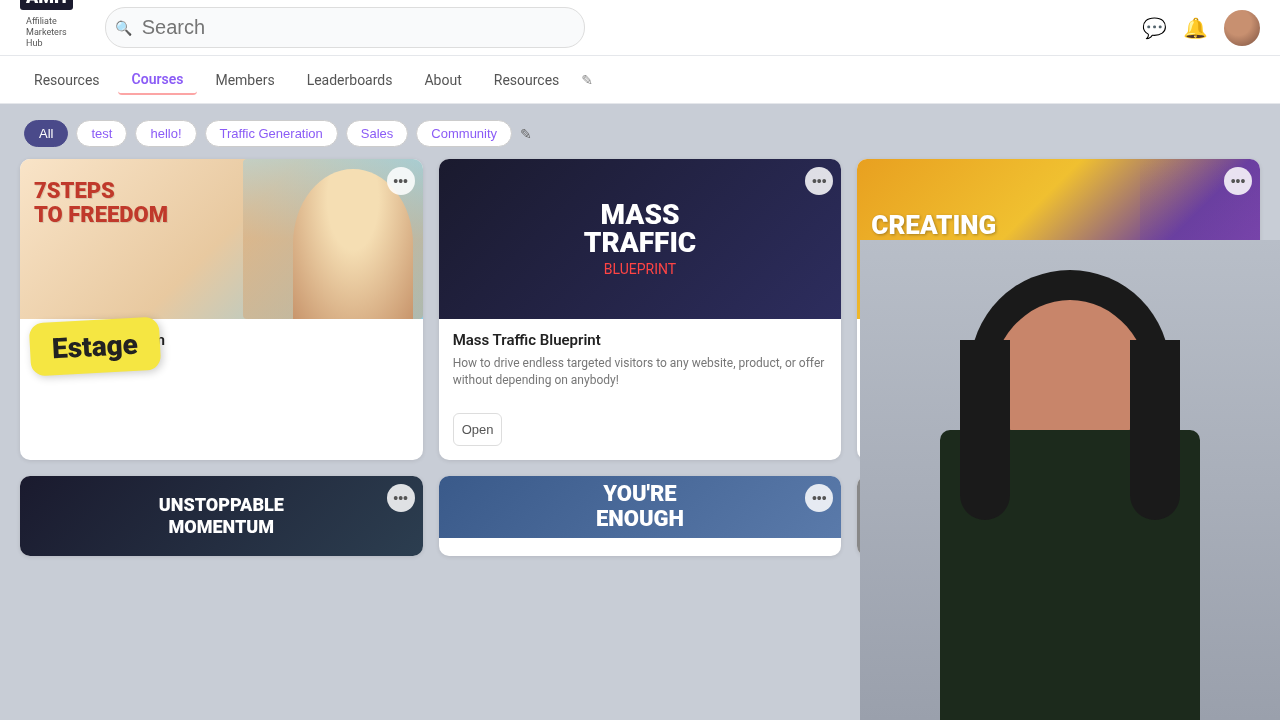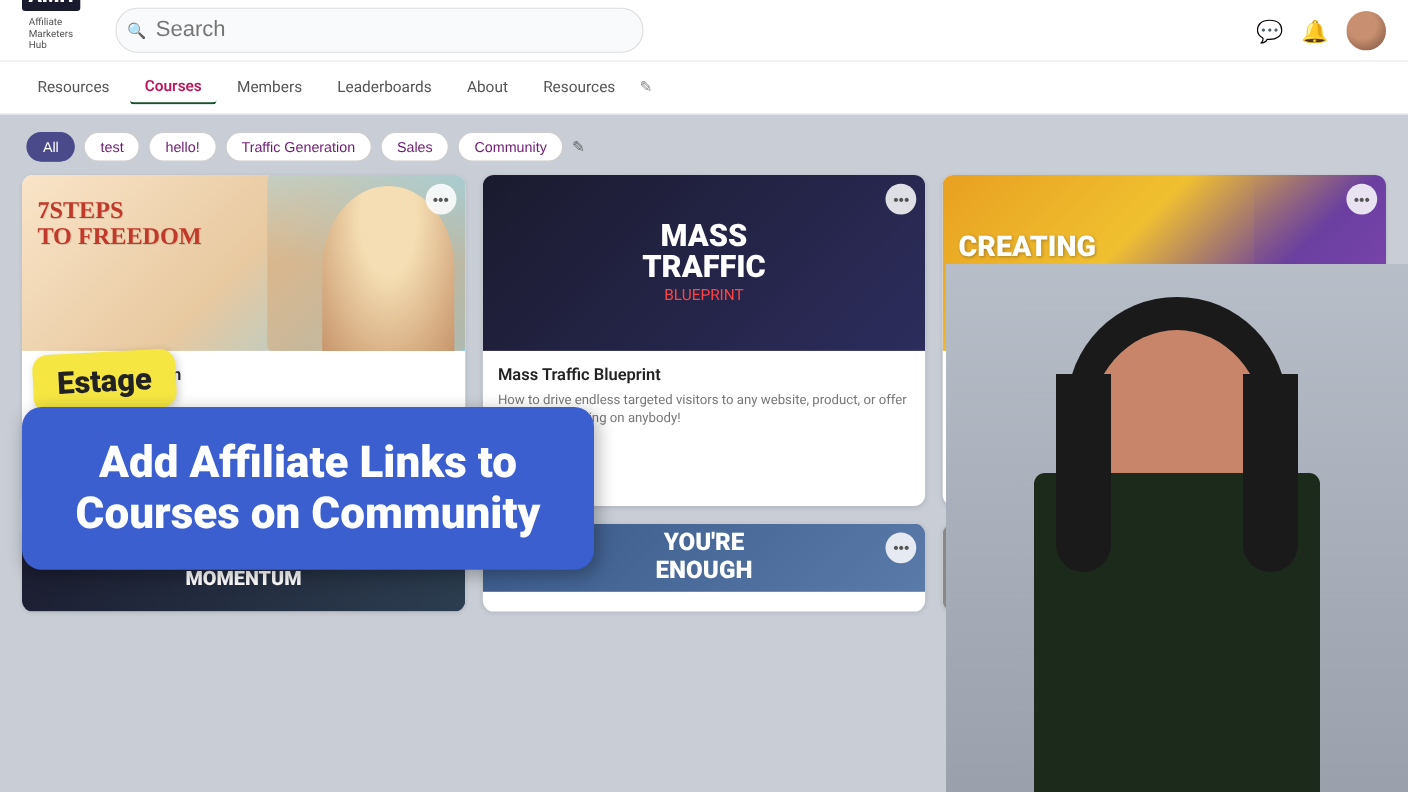--- a/index.html
+++ b/index.html
@@ -117,23 +117,23 @@
     }
     .nav-item {
       padding: 6px 14px;
       font-size: 14px;
       color: #555;
       cursor: pointer;
       border-radius: 4px;
       white-space: nowrap;
     }
     .nav-item.active {
-      color: #be185d;
+      color: #8b5cf6;
       font-weight: 600;
-      border-bottom: 2px solid #14532d;
+      border-bottom: 2px solid #fca5a5;
     }
     .nav-edit-icon {
       margin-left: 4px;
       color: #888;
       font-size: 14px;
       cursor: pointer;
     }
 
     
     .filter-bar {
@@ -143,21 +143,21 @@
       padding: 16px 24px 12px;
       position: relative;
       z-index: 10;
     }
     .filter-btn {
       padding: 5px 14px;
       border-radius: 20px;
       border: 1px solid #ccc;
       background: #fff;
       font-size: 13px;
-      color: #701a75;
+      color: #8b5cf6;
       cursor: pointer;
     }
     .filter-btn.active {
       background: #4a4a8a;
       color: #fff;
       border-color: #4a4a8a;
     }
     .filter-edit-icon {
       color: #666;
       font-size: 14px;
@@ -237,21 +237,20 @@
     }
     .thumb-1-text {
       position: absolute;
       left: 14px;
       top: 20px;
       font-size: 22px;
       font-weight: 900;
       color: #c0392b;
       line-height: 1.1;
       text-shadow: 1px 1px 0 rgba(0,0,0,0.1);
-      font-family: Liberation Serif, serif;
     }
     .thumb-1-person {
       position: absolute;
       right: 0;
       bottom: 0;
       width: 120px;
       height: 140px;
       background: linear-gradient(to bottom, transparent 0%, #e8c9a0 30%, #d4a574 60%, #f5deb3 100%);
       border-radius: 4px;
     }
@@ -514,17 +513,14 @@
 
       <div style="position:absolute;top:80px;left:60px;width:50px;height:180px;background:#1a1a1a;border-radius:0 0 30px 30px;"></div>
       <div style="position:absolute;top:80px;right:60px;width:50px;height:180px;background:#1a1a1a;border-radius:0 0 30px 30px;"></div>
     </div>
   </div>
 
   <div class="estage-badge">
     <span>Estage</span>
   </div>
 
-  <div class="blue-card">
-    <div class="blue-card-text">Add Affiliate Links to Courses on Community</div>
-  </div>
 
 </div>
 
 </body></html>

